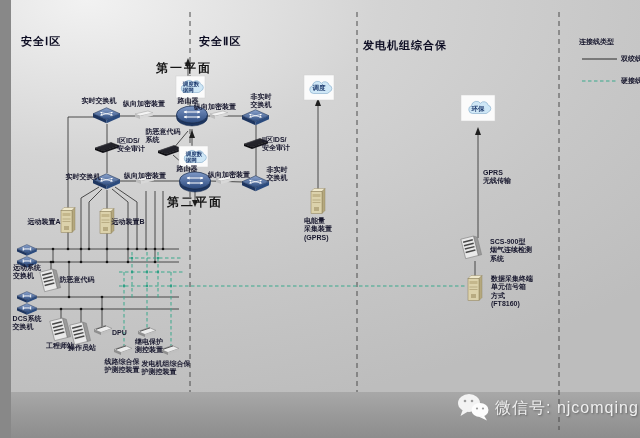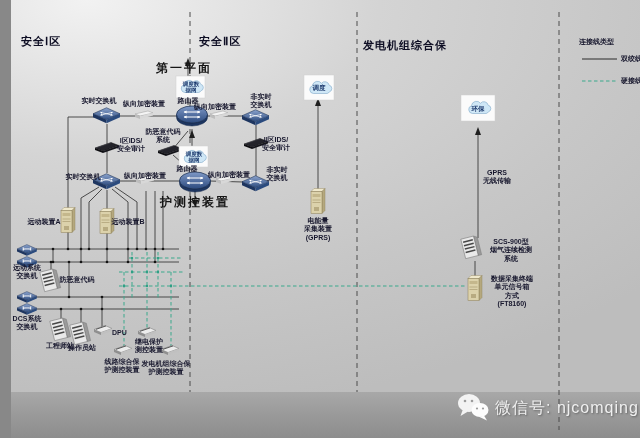--- a/index.html
+++ b/index.html
@@ -3,21 +3,21 @@
 <meta charset="utf-8">
 <style>
   html,body{margin:0;padding:0;background:#888;}
   .canvas{position:relative;width:640px;height:438px;overflow:hidden;
     background:radial-gradient(120% 95% at 12% 0%, #f2f2f2 0%, #d4d4d4 38%, #c7c7c7 70%, #bdbdbd 100%);
     font-family:"Liberation Sans",sans-serif;margin-left:11px;}
   .footer{position:absolute;left:0;top:392px;width:640px;height:46px;
     background:linear-gradient(180deg,#a8a8a8 0%,#989898 55%,#8d8d8d 100%);}
   svg.layer{position:absolute;left:0;top:0;}
   .lbl{position:absolute;transform:translateX(-50%);font-weight:bold;font-size:7px;line-height:1.18;
-    color:#18182e;text-align:center;white-space:pre-line;}
+    color:#18182e;white-space:pre-line;}
   .lal{transform:none;text-align:left;}
   .zt{font-size:11px;color:#0e0e24;letter-spacing:1px;}
   .pl{font-size:12px;color:#151515;letter-spacing:2px;}
   .cl{font-size:5.5px;color:#1d3a6e;}
   .cb{font-size:6.5px;color:#1d3a6e;}
   .lg{font-size:7px;}
   .wm{position:absolute;left:484px;top:398px;font-weight:normal;font-size:16px;color:#f0f0f0;
     text-shadow:1px 1px 2px rgba(70,70,70,.65);letter-spacing:1px;white-space:nowrap;}
 </style>
 </head>
@@ -283,21 +283,21 @@
       <circle cx="20" cy="16.5" r="1.1" fill="#9d9d9d"></circle>
         <circle cx="26" cy="16.5" r="1.1" fill="#9d9d9d"></circle>
     </g>
   </svg>
 
   <div class="lbl lal zt" style="left:10px;top:35px">安全Ⅰ区</div>
   <div class="lbl lal zt" style="left:188px;top:35px">安全Ⅱ区</div>
   <div class="lbl lal zt" style="left:352px;top:39px">发电机组综合保</div>
 
   <div class="lbl pl" style="left:173px;top:61px">第一平面</div>
-  <div class="lbl pl" style="left:184px;top:195px">护测控装置</div>
+  <div class="lbl pl" style="left:184px;top:195px">第二平面</div>
 
   <div class="lbl cl" style="left:180px;top:81px">调度数
 据网</div>
   <div class="lbl cl" style="left:183px;top:151px">调度数
 据网</div>
   <div class="lbl cb" style="left:308px;top:84px">调度</div>
   <div class="lbl cb" style="left:467px;top:105px">环保</div>
 
   <div class="lbl" style="left:88px;top:97px">实时交换机</div>
   <div class="lbl" style="left:133px;top:100px">纵向加密装置</div>

